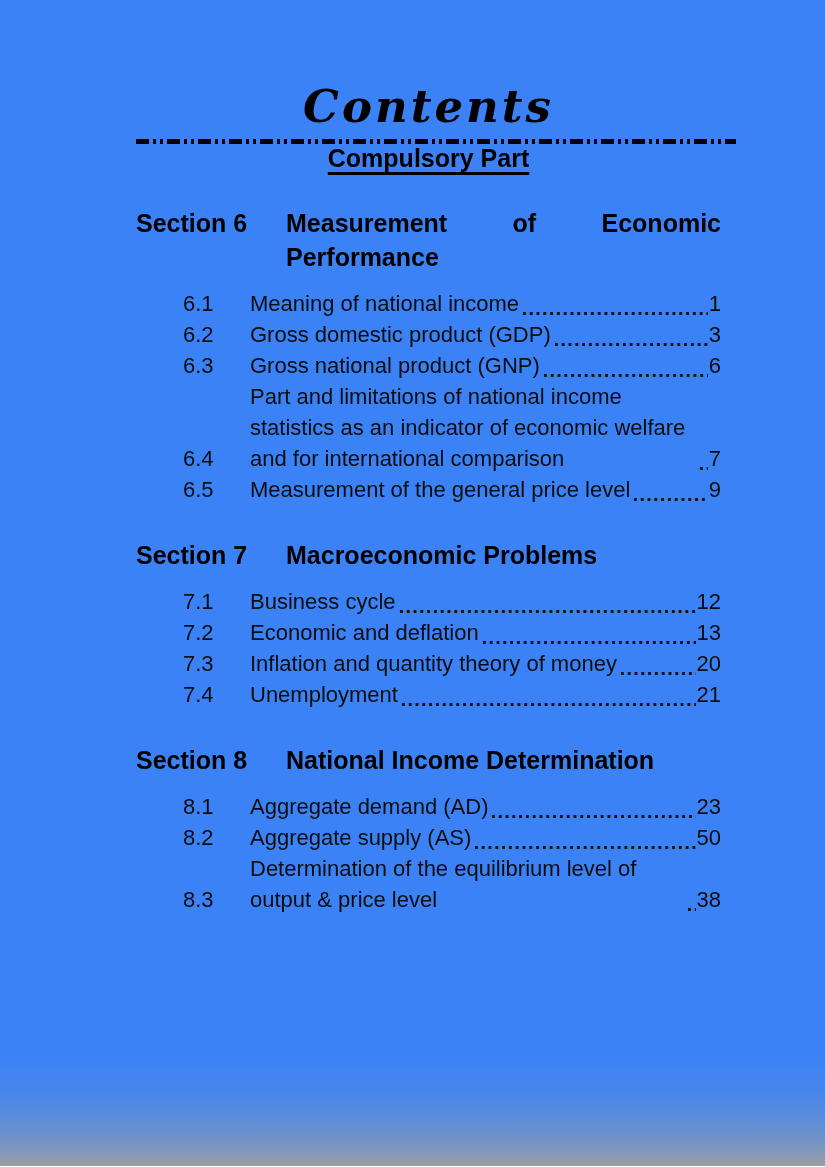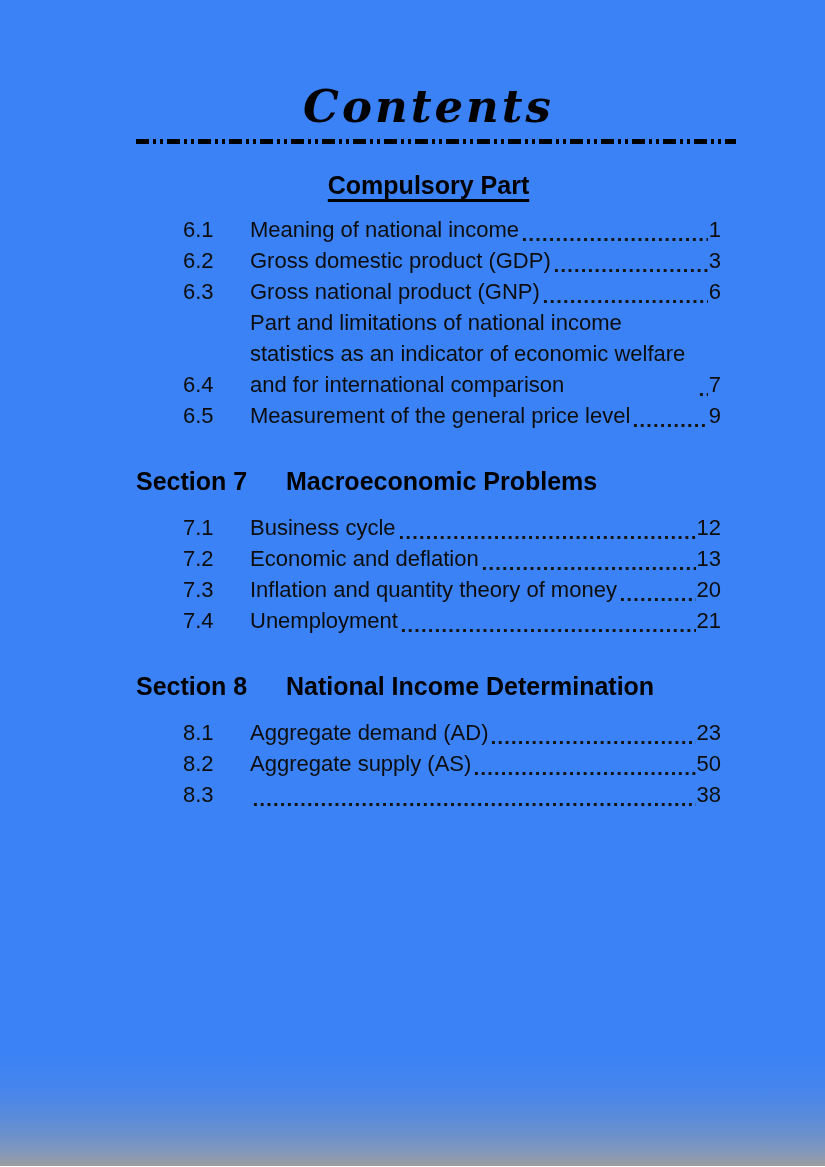--- a/index.html
+++ b/index.html
@@ -43,21 +43,20 @@
       transparent 13px, transparent 17px,
       #000 17px, #000 20px,
       transparent 20px, transparent 24px,
       #000 24px, #000 27px,
       transparent 27px, transparent 31px
     );
   }
 
   
   .part-heading {
-    margin-top: 27px;
     text-align: center;
     font-size: 25px;
     font-weight: bold;
     text-decoration: underline;
     text-decoration-thickness: 2.5px;
     text-underline-offset: 5px;
     color: #000;
   }
 
   
@@ -133,20 +132,24 @@
 
 <div class="page">
   <div class="content">
 
     <h1 class="toc-title">Contents</h1>
     <div class="dash-divider"></div>
 
     <div class="part-heading">Compulsory Part</div>
 
     <div class="section">
+      <div class="section-heading">
+        <span class="section-label">Section 6</span>
+        <span class="section-title justify">Measurement of Economic Performance</span>
+      </div>
       <div class="entries">
         <div class="entry">
           <span class="num">6.1</span>
           <span class="etext">Meaning of national income</span>
           <span class="leader"></span>
           <span class="pagenum">1</span>
         </div>
         <div class="entry">
           <span class="num">6.2</span>
           <span class="etext">Gross domestic product (GDP)</span>
@@ -220,20 +223,21 @@
           <span class="pagenum">23</span>
         </div>
         <div class="entry">
           <span class="num">8.2</span>
           <span class="etext">Aggregate supply (AS)</span>
           <span class="leader"></span>
           <span class="pagenum">50</span>
         </div>
         <div class="entry">
           <span class="num">8.3</span>
+          <span class="etext">Determination of the equilibrium level of output &amp; price level</span>
           <span class="leader"></span>
           <span class="pagenum">38</span>
         </div>
       </div>
     </div>
 
   </div>
 
   <div class="bottom-shadow"></div>
 </div>

